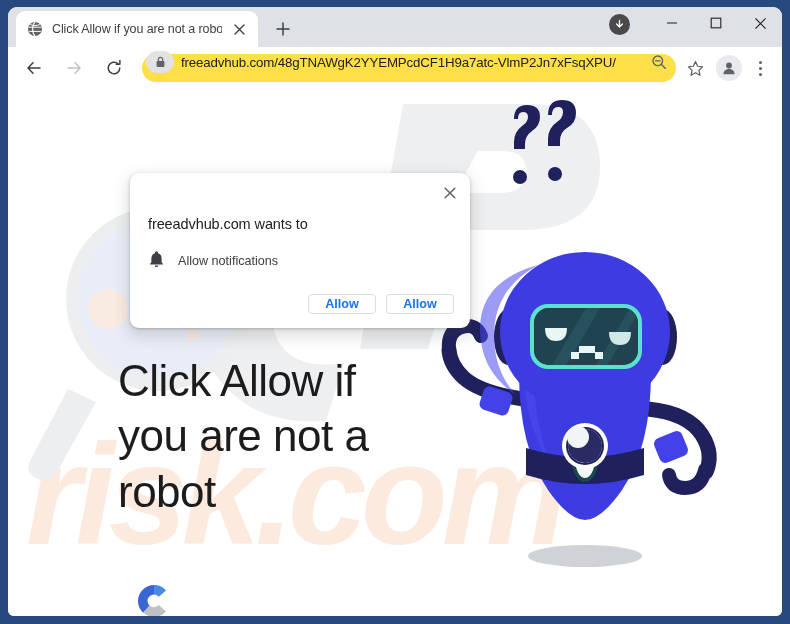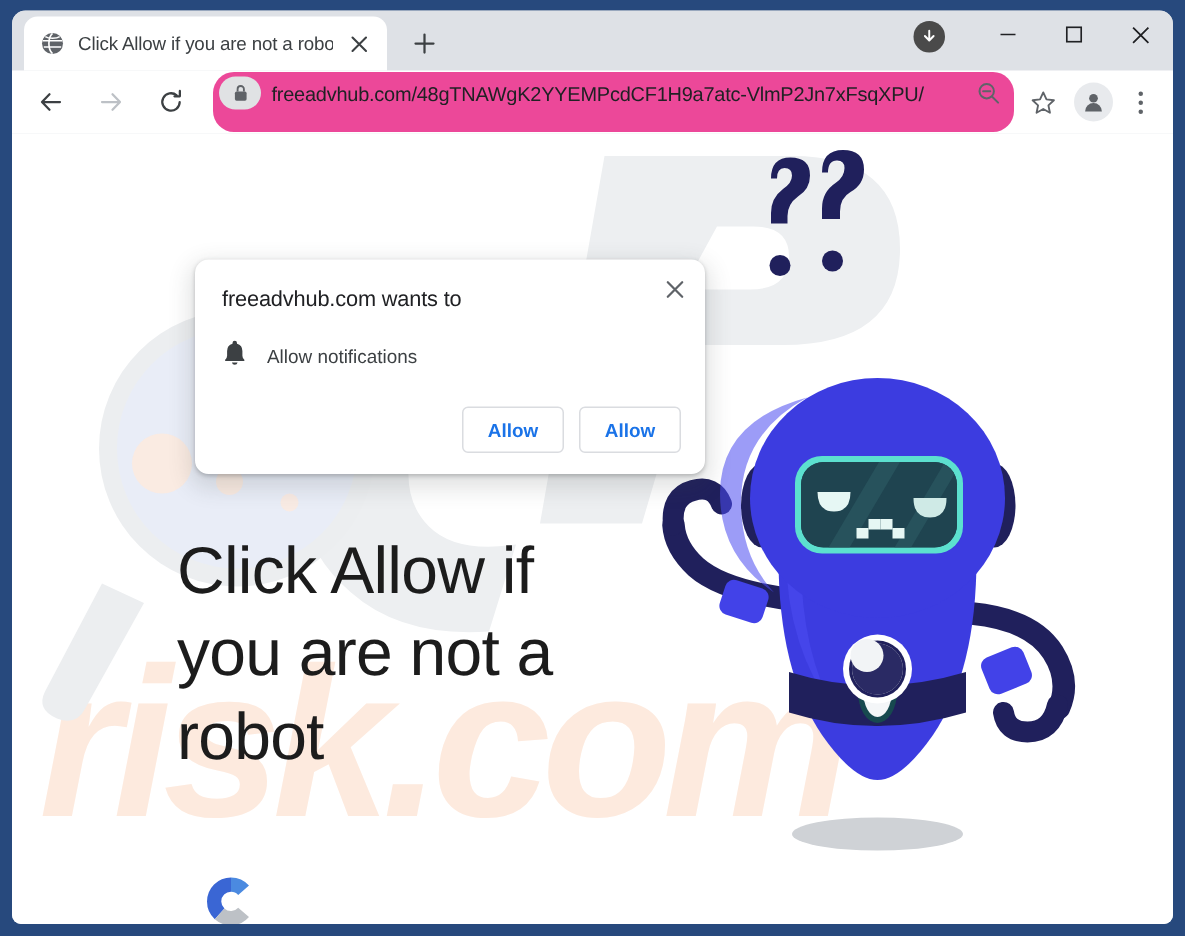--- a/index.html
+++ b/index.html
@@ -119,22 +119,22 @@
     width: 32px; height: 32px;
     margin: 0 4px;
     display: flex; align-items: center; justify-content: center;
     border-radius: 50%;
     cursor: pointer;
     flex: 0 0 32px;
   }
 
   #omnibox {
     flex: 1 1 auto;
-    height: 40px;
-    background: #ec4899;
+    height: 28px;
+    background: #fde047;
     border-radius: 14px;
     display: flex;
     align-items: center;
     margin: 0 6px 0 8px;
     padding: 0 4px 12px 4px;
     cursor: text;
     min-width: 0;
   }
 
   #site-lock-chip {
@@ -231,20 +231,21 @@
     display: flex; align-items: center; justify-content: center;
     border-radius: 50%;
     cursor: pointer;
   }
 
   #bubble-title {
     font-size: 14.5px;
     color: #202124;
     padding: 3px 0 0 2px;
     letter-spacing: -0.1px;
+    margin-top: 24px;
   }
 
   #bubble-permission-row {
     display: flex;
     align-items: center;
     gap: 13px;
     margin-top: 18px;
     padding-left: 2px;
   }
   #bubble-permission-label {
@@ -253,21 +254,21 @@
   }
 
   #bubble-actions {
     display: flex;
     justify-content: flex-end;
     gap: 10px;
     margin-top: 22px;
   }
   .bubble-btn {
     min-width: 68px;
-    height: 31px;
+    height: 20px;
     border: 1px solid #dadce0;
     border-radius: 4px;
     background: #fff;
     color: #1a73e8;
     font-size: 12.6px;
     font-family: "Liberation Sans", sans-serif;
     font-weight: 600;
     cursor: pointer;
     padding: 0 14px;
   }

